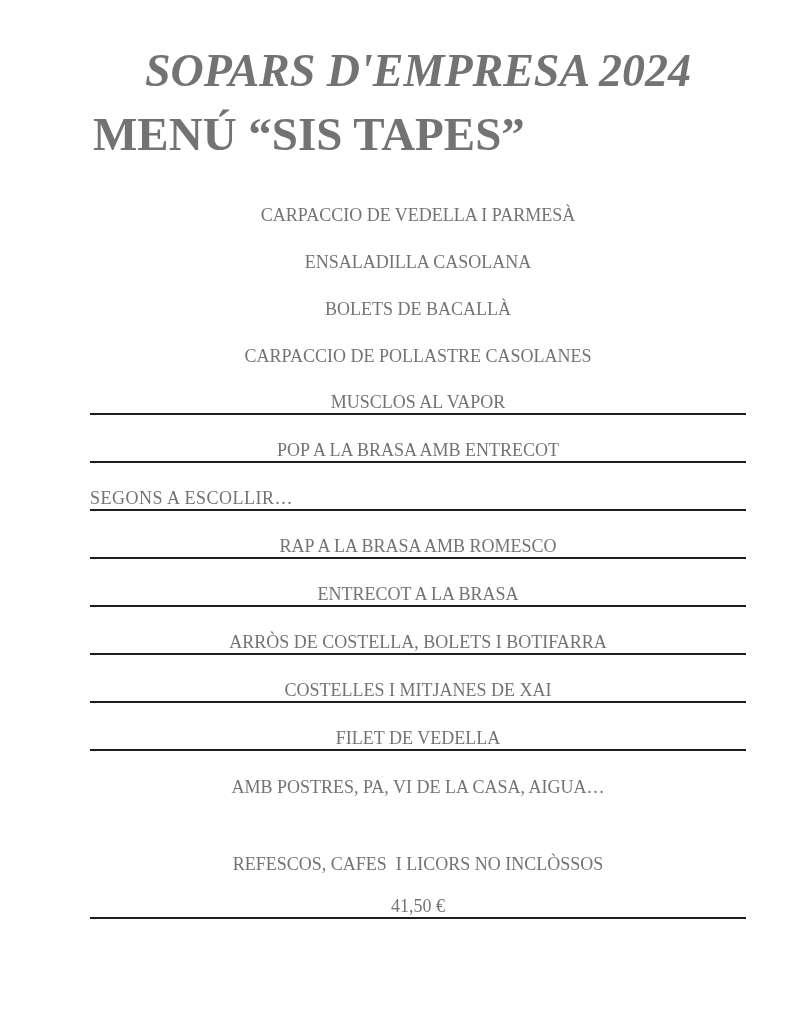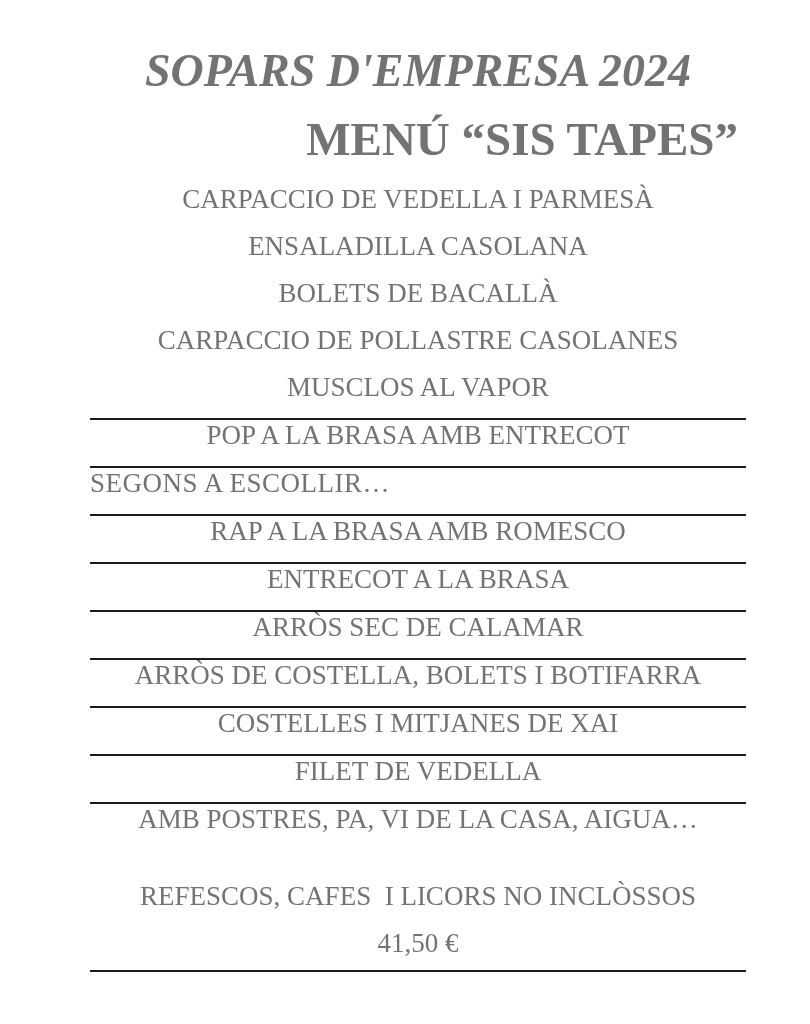--- a/index.html
+++ b/index.html
@@ -22,34 +22,34 @@
     padding-top: 42px;
     font-size: 46px;
     font-weight: 700;
     font-style: italic;
     text-align: center;
     line-height: 1.28;
     letter-spacing: 0px;
     white-space: nowrap;
   }
   .subtitle {
-    margin: 8px;
+    margin: 3px;
     font-size: 47px;
     font-weight: 700;
-    text-align: right;
+    text-align: left;
     line-height: 1.3;
     white-space: nowrap;
   }
   .menu-list { margin-top: 14px; }
   .row {
     height: 47px;
     display: flex;
-    align-items: flex-start;
+    align-items: flex-end;
     justify-content: center;
-    font-size: 27px;
+    font-size: 18px;
     box-sizing: border-box;
   }
   .row.underlined {
     height: 48px;
     border-bottom: 2px solid #1c1c1c;
   }
   .row .txt { white-space: pre; }
   .row.section-header {
     justify-content: flex-start;
     font-weight: 400;
@@ -90,23 +90,20 @@
         <div class="row underlined section-header">
     <span class="txt">SEGONS A ESCOLLIR…</span>
   </div>
         <div class="row underlined">
     <span class="txt">RAP A LA BRASA AMB ROMESCO</span>
   </div>
         <div class="row underlined">
     <span class="txt">ENTRECOT A LA BRASA</span>
   </div>
         <div class="row underlined">
-    <span class="txt">ARRÒS SEC DE CALAMAR</span>
-  </div>
-        <div class="row underlined">
     <span class="txt">ARRÒS DE COSTELLA, BOLETS I BOTIFARRA</span>
   </div>
         <div class="row underlined">
     <span class="txt">COSTELLES I MITJANES DE XAI</span>
   </div>
         <div class="row underlined">
     <span class="txt">FILET DE VEDELLA</span>
   </div>
         <div class="row">
     <span class="txt">AMB POSTRES, PA, VI DE LA CASA, AIGUA…</span>

